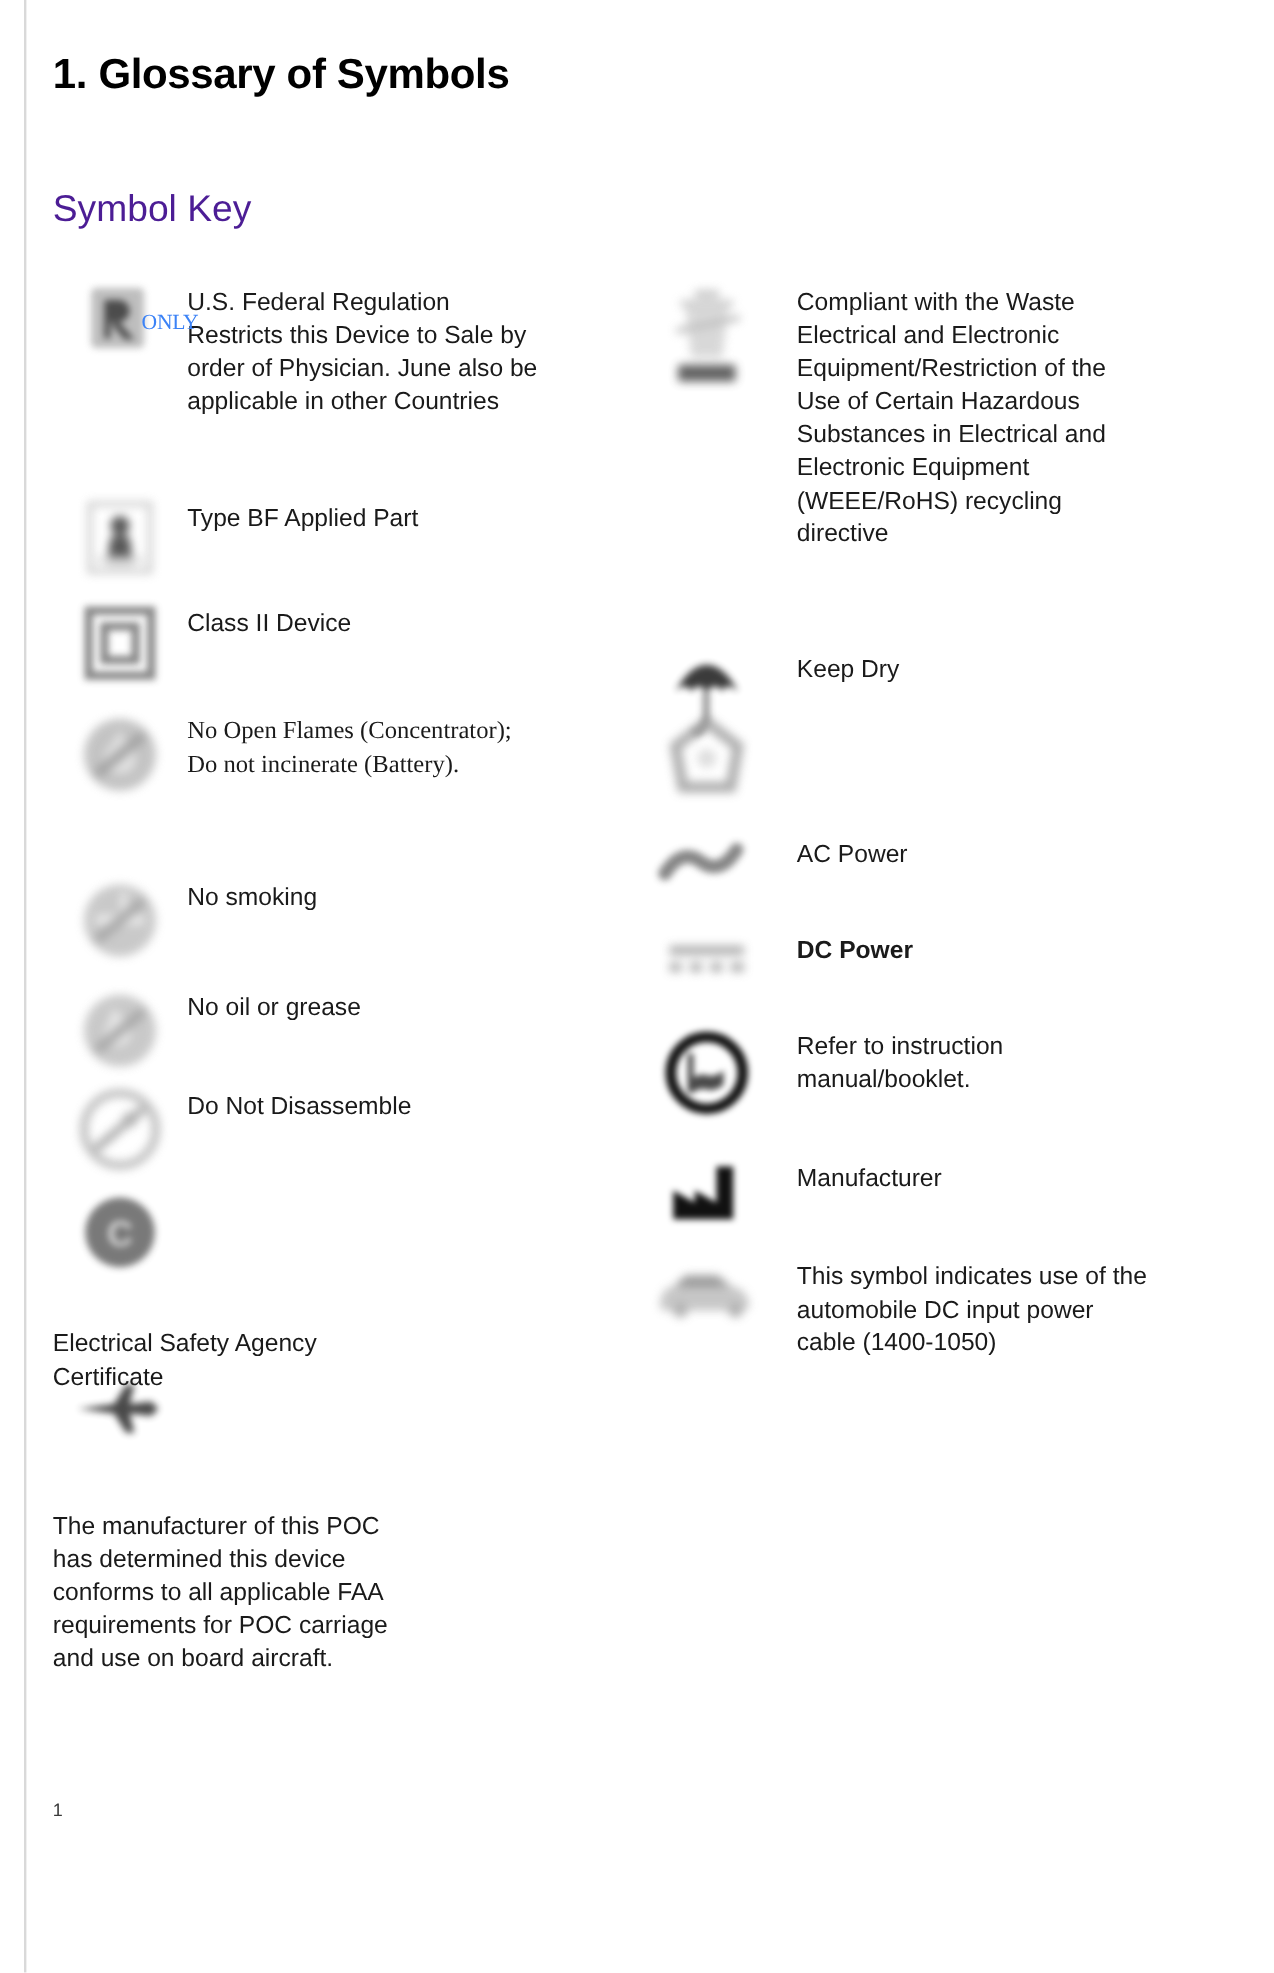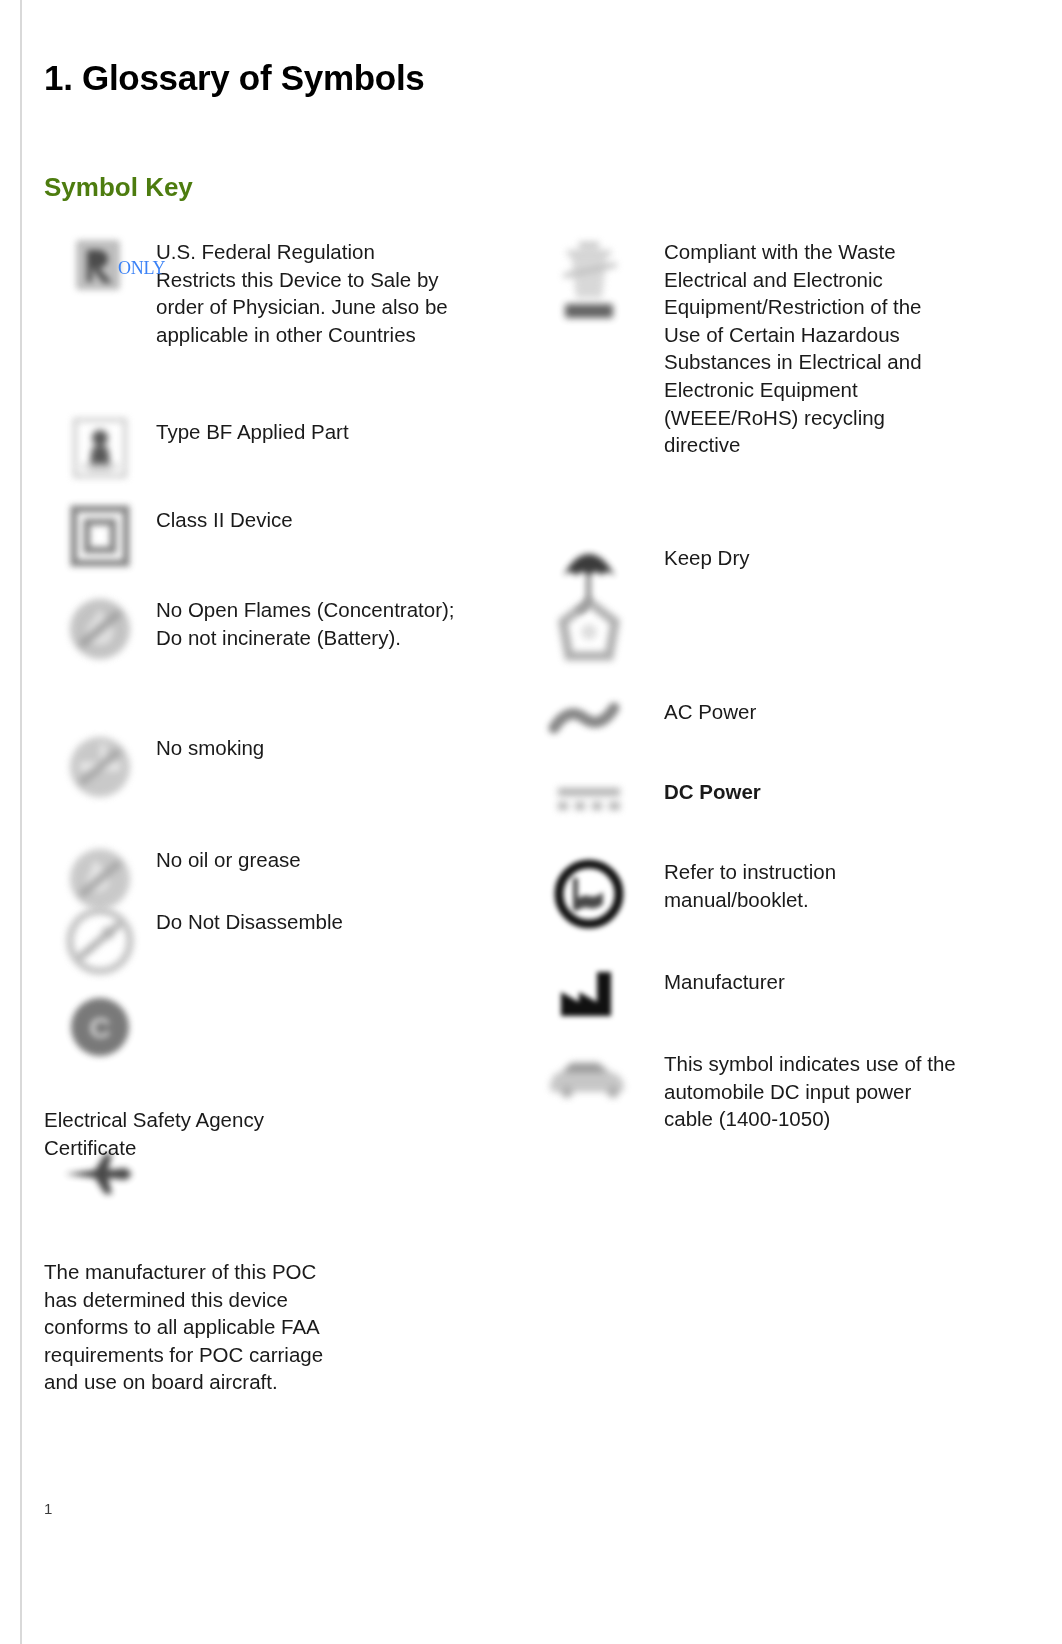--- a/index.html
+++ b/index.html
@@ -20,37 +20,37 @@
     position: absolute;
     left: 20px;
     top: 0;
     width: 2px;
     height: 1644px;
     background: #d9d9d9;
   }
   .content {
     position: absolute;
     left: 44px;
-    top: 16px;
+    top: 0;
     width: 960px;
   }
   .chapter-title {
     font-size: 35px;
     font-weight: bold;
     letter-spacing: -0.3px;
     margin: 0;
     padding-top: 42px;
     color: #000;
   }
   .section-title {
-    font-size: 26px;
-    font-weight: bold;
+    font-size: 31px;
+    font-weight: normal;
     margin: 0;
     padding-top: 74px;
-    color: #4d7c0f;
+    color: #4c1d95;
   }
   .columns {
     position: absolute;
     left: 44px;
     top: 236px;
     width: 980px;
     display: flex;
     gap: 0px;
   }
   .col {
@@ -161,21 +161,21 @@
       <div class="entry" style="top:268px;">
         <div class="sym-box">
           <svg class="glyph" width="70" height="66" viewBox="0 0 70 66">
             <rect x="9" y="5" width="52" height="54" fill="none" stroke="#7e7e7e" stroke-width="7"></rect>
             <rect x="22" y="18" width="26" height="28" fill="none" stroke="#7e7e7e" stroke-width="7"></rect>
           </svg>
         </div>
         <div class="entry-text">Class II Device</div>
       </div>
 
-      <div class="entry" style="top:358px;">
+      <div class="entry" style="top:358px;font-family:Liberation Serif, serif;">
         <div class="sym-box">
           <svg class="glyph soft" width="72" height="70" viewBox="0 0 72 70">
             <circle cx="36" cy="35" r="30" fill="#b5b5b5"></circle>
             <path d="M36 14 q-5 10 -10 15 q-5 6 -3 13 q3 9 13 9 q11 0 13 -10 q2 -9 -5 -15 q-6 -5 -8 -12 z" fill="#d9d9d9"></path>
             <rect x="10" y="31" width="52" height="8" transform="rotate(-40 36 35)" fill="#8c8c8c"></rect>
           </svg>
         </div>
         <div class="entry-text">No Open Flames (Concentrator); Do not incinerate (Battery).</div>
       </div>
 
@@ -184,21 +184,21 @@
           <svg class="glyph soft" width="72" height="70" viewBox="0 0 72 70">
             <circle cx="36" cy="35" r="30" fill="#bcbcbc"></circle>
             <rect x="16" y="30" width="40" height="9" fill="#e2e2e2"></rect>
             <rect x="36" y="12" width="6" height="16" fill="#e2e2e2"></rect>
             <rect x="10" y="31" width="52" height="8" transform="rotate(-40 36 35)" fill="#949494"></rect>
           </svg>
         </div>
         <div class="entry-text">No smoking</div>
       </div>
 
-      <div class="entry" style="top:608px;">
+      <div class="entry" style="top:588px;">
         <div class="sym-box">
           <svg class="glyph soft" width="72" height="70" viewBox="0 0 72 70">
             <circle cx="36" cy="35" r="30" fill="#bcbcbc"></circle>
             <path d="M30 16 q10 8 14 16 q4 9 -4 14 q-9 5 -15 -2 q-5 -7 1 -15 z" fill="#e0e0e0"></path>
             <rect x="10" y="31" width="52" height="8" transform="rotate(-40 36 35)" fill="#949494"></rect>
           </svg>
         </div>
         <div class="entry-text">No oil or grease</div>
       </div>
 

